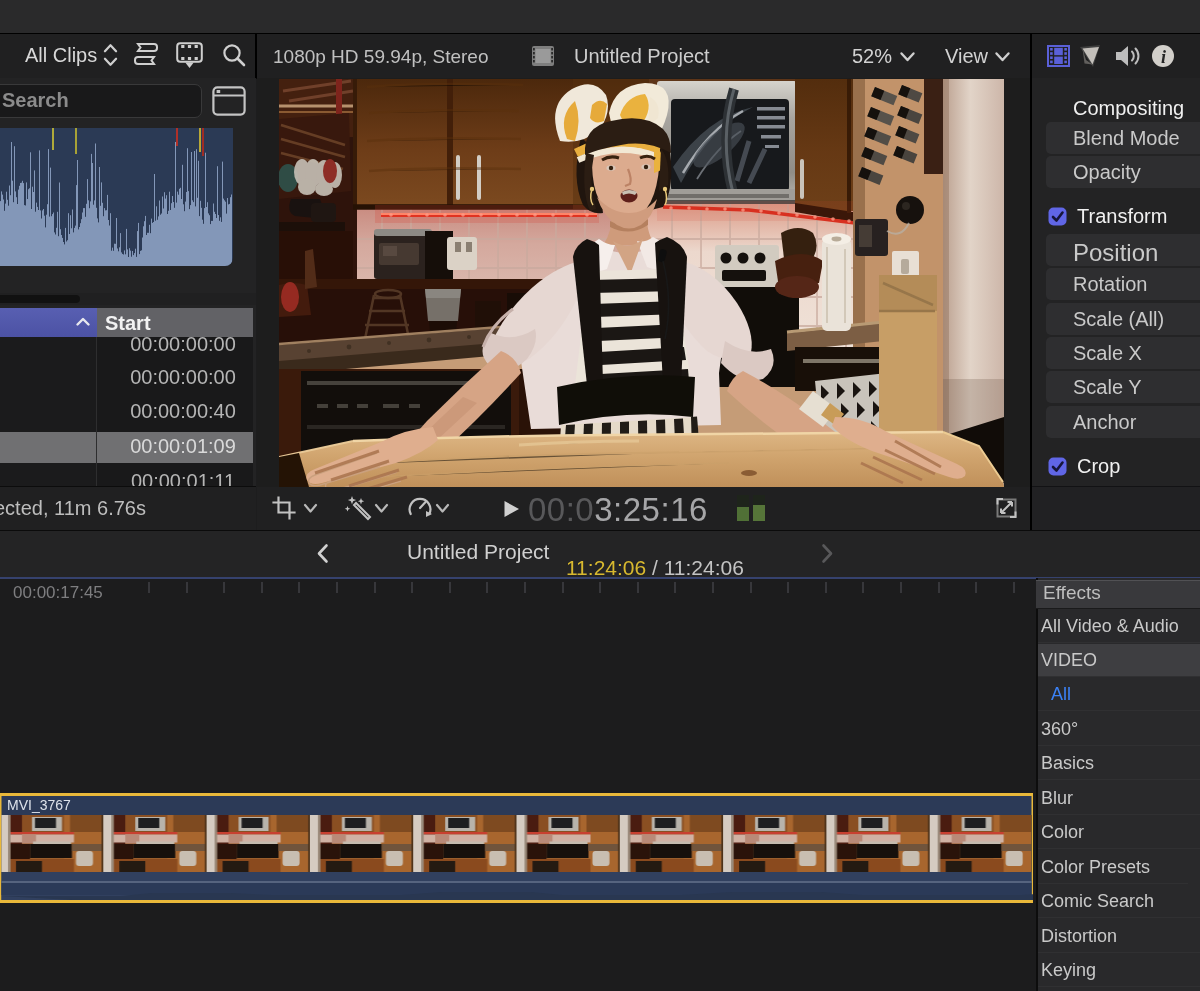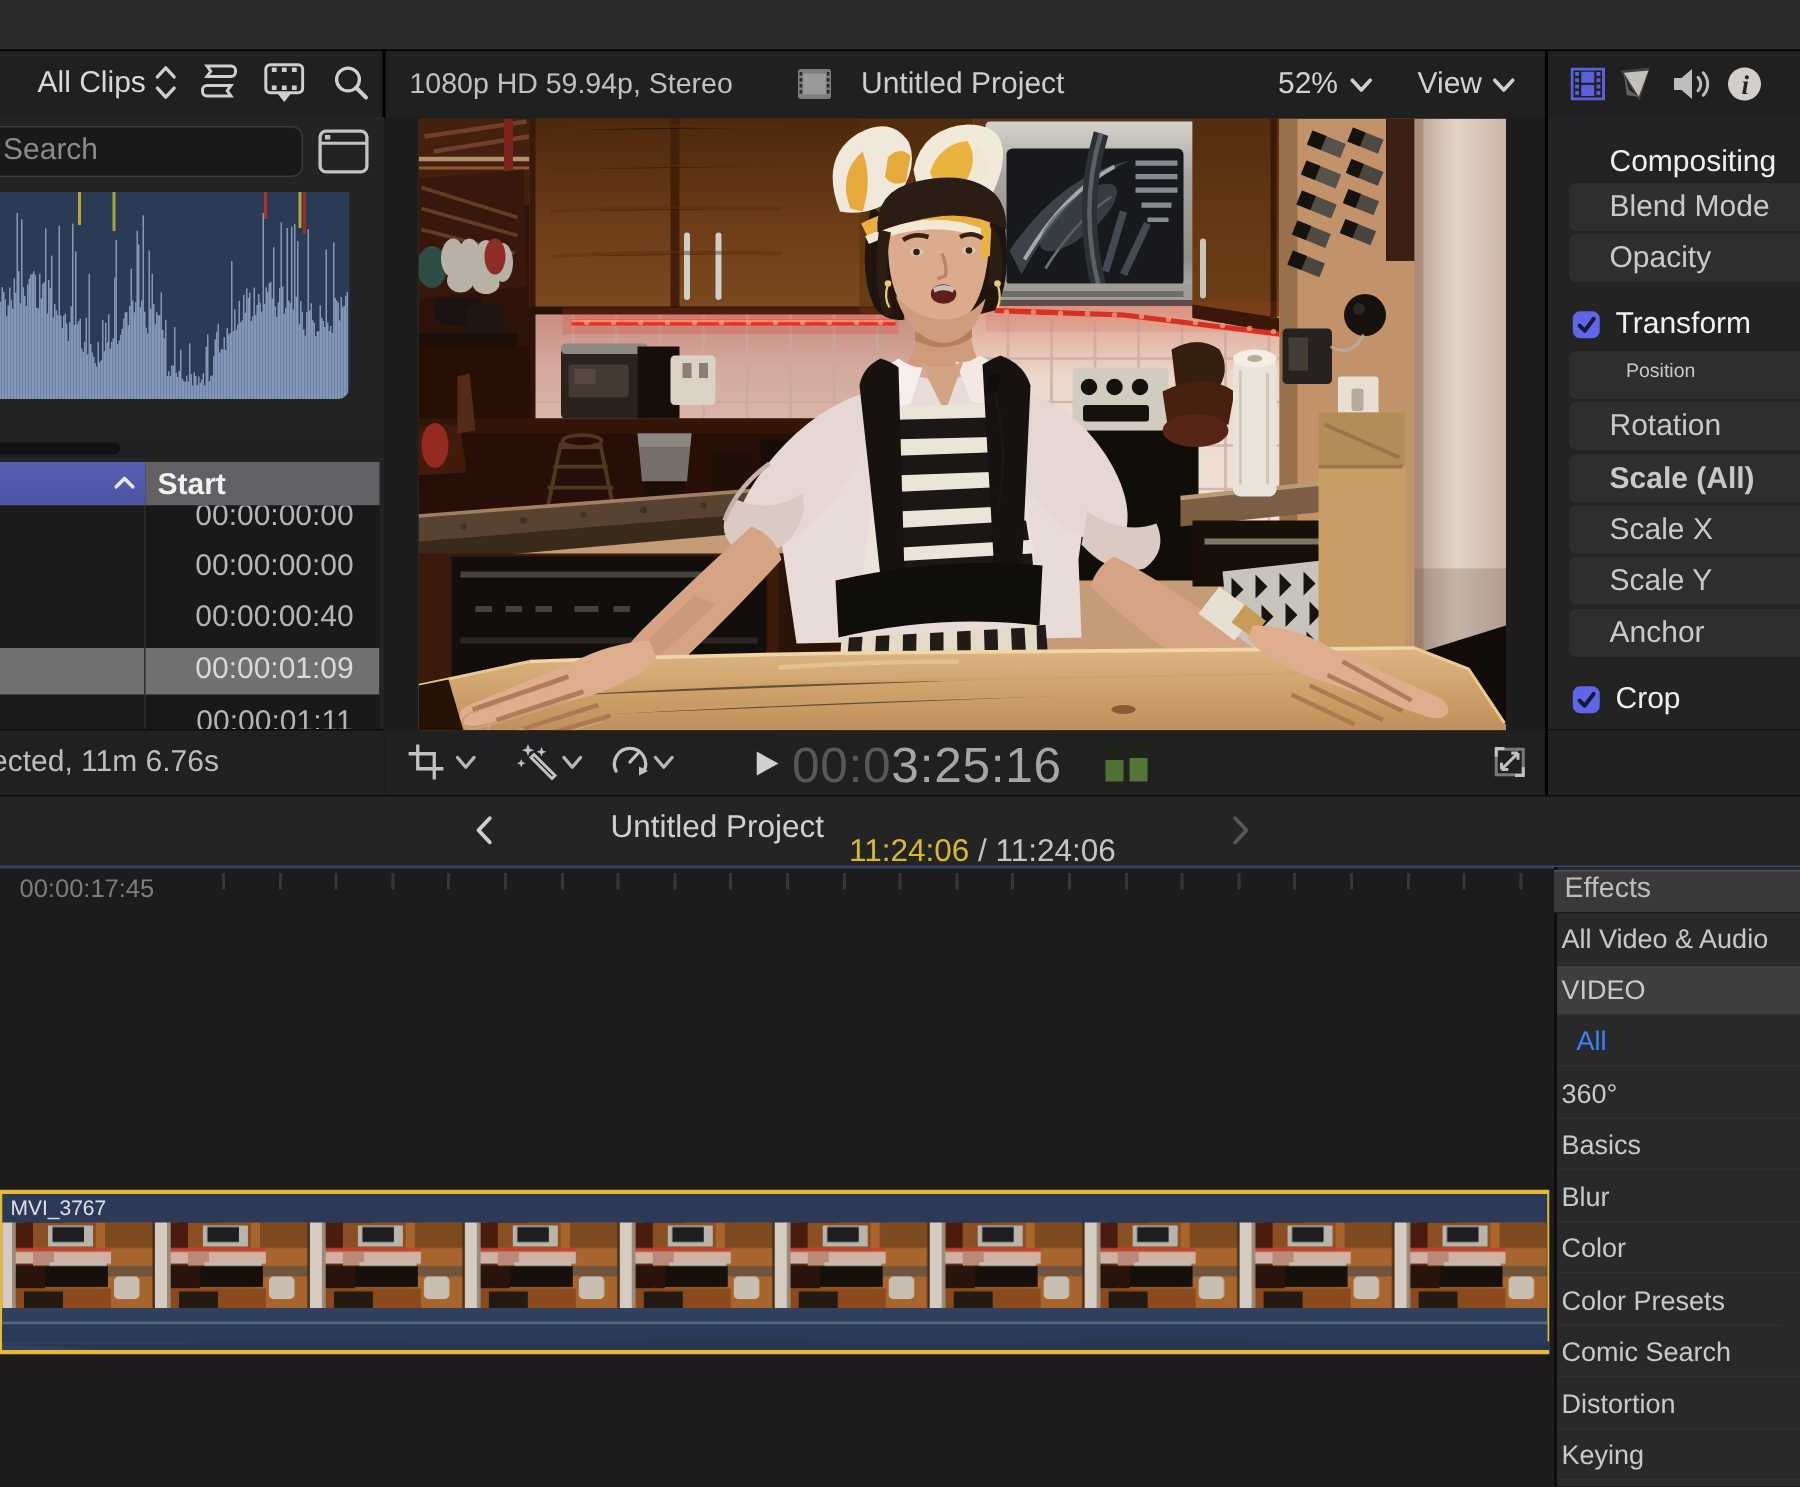--- a/index.html
+++ b/index.html
@@ -97,21 +97,21 @@
   <path d="M18 7.5 a6.5 6.5 0 0 1 0 9 M21.5 4.5 a11 11 0 0 1 0 15" fill="none" stroke="#bdbdbd" stroke-width="2" stroke-linecap="round"></path>
 </svg>
 <svg class="abs" style="left:1151px;top:44px;" width="24" height="24" viewBox="0 0 24 24">
   <circle cx="12" cy="12" r="11" fill="#d2cfca"></circle>
   <text x="12.5" y="18.5" font-family="Liberation Serif,serif" font-style="italic" font-weight="bold" font-size="18" fill="#262626" text-anchor="middle">i</text>
 </svg>
 
 <div class="abs" style="left:0;top:78px;width:256px;height:452px;background:#232324;"></div>
 
 <div class="abs" style="left:-8px;top:84px;width:208px;height:32px;background:#19191a;border:1px solid #39393a;border-radius:7px;"></div>
-<div class="abs txt" style="left:2px;top:89px;font-size:20px;color:#8b8b8b;">Search</div>
+<div class="abs txt" style="left:2px;top:89px;font-size:20px;color:#8b8b8b;font-weight:bold;">Search</div>
 <svg class="abs" style="left:212px;top:86px;" width="34" height="30" viewBox="0 0 34 30">
   <rect x="1.4" y="1.4" width="31.2" height="27.2" rx="4" fill="none" stroke="#c4c4c4" stroke-width="2.2"></rect>
   <line x1="1.4" y1="9.5" x2="32.6" y2="9.5" stroke="#c4c4c4" stroke-width="2"></line>
   <rect x="4.6" y="4" width="3.6" height="3" fill="#c4c4c4"></rect>
 </svg>
 
 <div id="wavebox" class="abs" style="left:0;top:128px;width:233px;height:138px;background:#2b3a55;border-radius:0 0 8px 0;overflow:hidden;"><svg id="wavesvg" width="233" height="138">
       <rect x="0" y="73.1" width="1" height="64.9" fill="#8397b8"></rect>
       <rect x="1" y="63.4" width="1" height="74.6" fill="#8397b8"></rect>
       <rect x="2" y="66.6" width="1" height="71.4" fill="#8397b8"></rect>
@@ -937,25 +937,25 @@
     <div class="abs" style="left:1046px;top:122px;width:154px;height:32px;background:#2e2e30;border-radius:5px 0 0 5px;"></div>
     <div class="abs txt" style="left:1073px;top:127px;font-size:20px;color:#c9c9c9;">Blend Mode</div>
     <div class="abs" style="left:1046px;top:156px;width:154px;height:32px;background:#2e2e30;border-radius:5px 0 0 5px;"></div>
     <div class="abs txt" style="left:1073px;top:161px;font-size:20px;color:#c9c9c9;">Opacity</div>
     <svg class="abs" style="left:1048px;top:207px;" width="19" height="19" viewBox="0 0 19 19">
       <rect x="0.5" y="0.5" width="18" height="18" rx="5" fill="#6066e6"></rect>
       <path d="M5 10 L8.5 13.5 L14.5 5.5" fill="none" stroke="#16163a" stroke-width="2.6" stroke-linecap="round" stroke-linejoin="round"></path>
     </svg>
     <div class="abs txt" style="left:1077px;top:205px;font-size:20px;color:#f0f0f0;">Transform</div>
     <div class="abs" style="left:1046px;top:234px;width:154px;height:32px;background:#2e2e30;border-radius:5px 0 0 5px;"></div>
-    <div class="abs txt" style="left:1073px;top:239px;font-size:13px;color:#c9c9c9;margin-left:11px;">Position</div>
+    <div class="abs txt" style="left:1073px;top:239px;font-size:24px;color:#c9c9c9;">Position</div>
     <div class="abs" style="left:1046px;top:268px;width:154px;height:32px;background:#2e2e30;border-radius:5px 0 0 5px;"></div>
     <div class="abs txt" style="left:1073px;top:273px;font-size:20px;color:#c9c9c9;">Rotation</div>
     <div class="abs" style="left:1046px;top:303px;width:154px;height:32px;background:#2e2e30;border-radius:5px 0 0 5px;"></div>
-    <div class="abs txt" style="left:1073px;top:308px;font-size:20px;color:#c9c9c9;font-weight:bold;">Scale (All)</div>
+    <div class="abs txt" style="left:1073px;top:308px;font-size:20px;color:#c9c9c9;">Scale (All)</div>
     <div class="abs" style="left:1046px;top:337px;width:154px;height:32px;background:#2e2e30;border-radius:5px 0 0 5px;"></div>
     <div class="abs txt" style="left:1073px;top:342px;font-size:20px;color:#c9c9c9;">Scale X</div>
     <div class="abs" style="left:1046px;top:371px;width:154px;height:32px;background:#2e2e30;border-radius:5px 0 0 5px;"></div>
     <div class="abs txt" style="left:1073px;top:376px;font-size:20px;color:#c9c9c9;">Scale Y</div>
     <div class="abs" style="left:1046px;top:406px;width:154px;height:32px;background:#2e2e30;border-radius:5px 0 0 5px;"></div>
     <div class="abs txt" style="left:1073px;top:411px;font-size:20px;color:#c9c9c9;">Anchor</div>
     <svg class="abs" style="left:1048px;top:457px;" width="19" height="19" viewBox="0 0 19 19">
       <rect x="0.5" y="0.5" width="18" height="18" rx="5" fill="#6066e6"></rect>
       <path d="M5 10 L8.5 13.5 L14.5 5.5" fill="none" stroke="#16163a" stroke-width="2.6" stroke-linecap="round" stroke-linejoin="round"></path>
     </svg>

